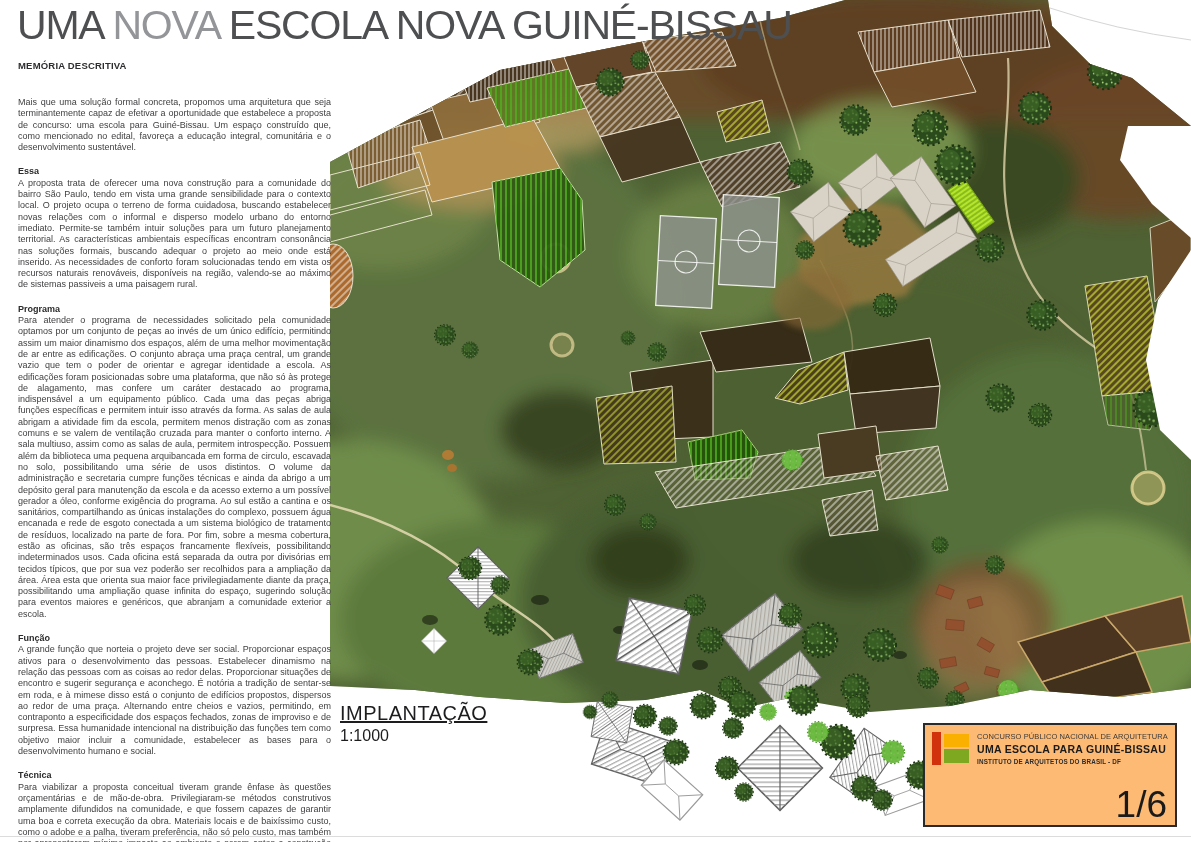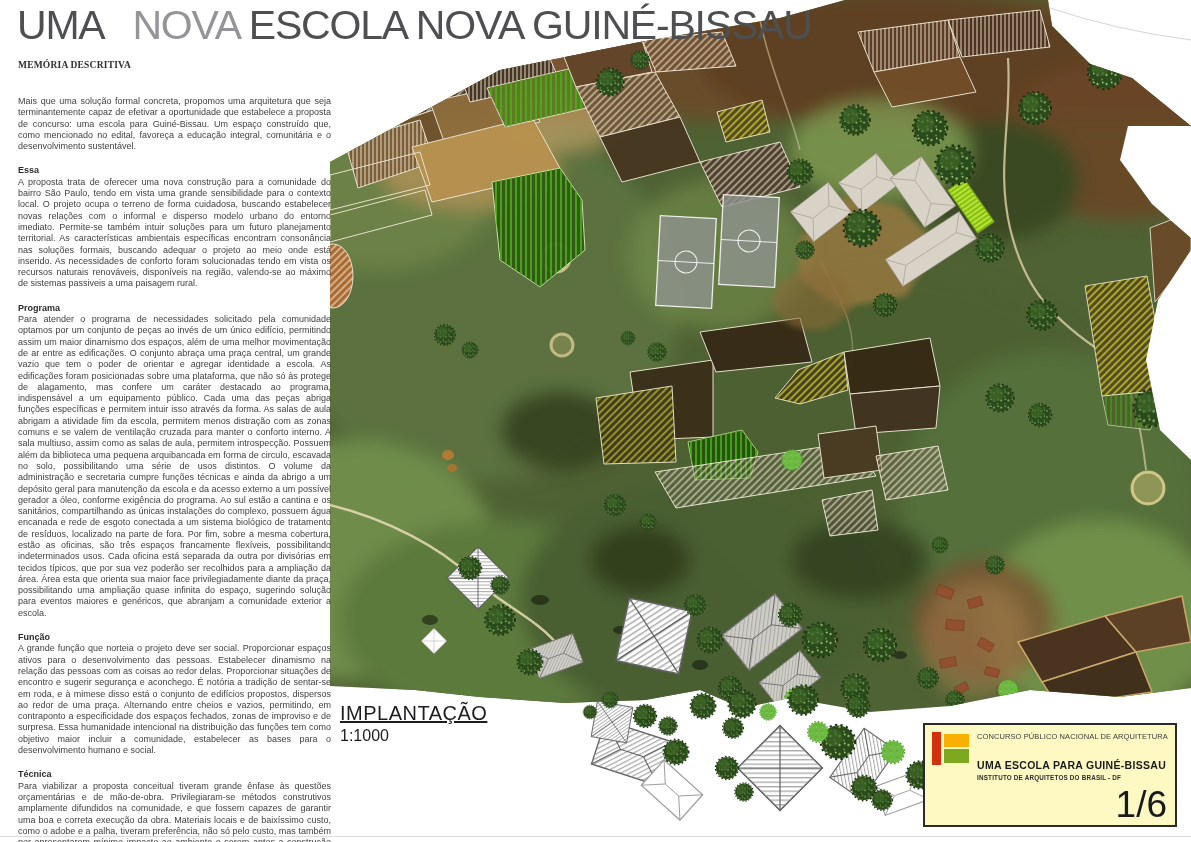--- a/index.html
+++ b/index.html
@@ -1,37 +1,37 @@
 <!DOCTYPE html>
 <html><head>
 <meta charset="utf-8">
 <style>
   html,body{margin:0;padding:0;background:#f2f2f2;}
   .page{position:relative;width:1191px;height:842px;background:#fff;overflow:hidden;
         font-family:"Liberation Sans",sans-serif;}
   .map-svg{position:absolute;left:0;top:0;width:1191px;height:842px;}
   .board-title{position:absolute;left:17px;top:2px;margin:0;font-size:41px;font-weight:400;
         letter-spacing:-1.2px;color:#4e4f51;white-space:nowrap;z-index:3;}
-  .board-title .t-light{color:#939598;margin-left:20px;}
+  .board-title .t-light{color:#939598;}
   .col{position:absolute;left:18px;top:60px;width:313px;z-index:3;color:#414143;}
-  .memo-head{font-size:9.5px;font-weight:bold;color:#2e2e30;letter-spacing:.2px;margin:0 0 26px 0;font-family:Liberation Serif, serif;}
+  .memo-head{font-size:9.5px;font-weight:bold;color:#2e2e30;letter-spacing:.2px;margin:0 0 26px 0;}
   .col p{font-size:9px;line-height:11.3px;text-align:justify;margin:0;}
   .sec-head{font-size:9px;font-weight:bold;color:#2b2b2d;margin:13px 0 0 0;line-height:11.3px;}
   .map-label{position:absolute;left:340px;top:702px;z-index:3;color:#1d1d1f;}
   .map-label .lbl{font-size:20px;letter-spacing:.5px;text-decoration:underline;}
   .map-label .scl{font-size:16px;margin-top:2px;}
-  .titleblock{position:absolute;left:923px;top:723px;width:254px;height:104px;background:#fef9c3;
+  .titleblock{position:absolute;left:923px;top:723px;width:254px;height:104px;background:#fdba74;
         border:2px solid #2a2a2a;box-sizing:border-box;z-index:3;}
   .tb-logo{position:absolute;left:7px;top:7px;width:40px;height:33px;}
   .tb-red{position:absolute;left:0;top:0;width:9px;height:33px;}
   .tb-yellow{position:absolute;left:12px;top:2px;width:25px;height:13px;}
   .tb-green{position:absolute;left:12px;top:17px;width:25px;height:14px;}
   .tb-text{position:absolute;left:52px;top:7px;width:195px;}
   .tb-l1{font-size:7.5px;color:#3a3a3c;letter-spacing:.1px;white-space:nowrap;}
-  .tb-l2{font-size:10.5px;font-weight:bold;color:#1a1a1a;letter-spacing:.3px;margin-top:18px;white-space:nowrap;}
+  .tb-l2{font-size:10.5px;font-weight:bold;color:#1a1a1a;letter-spacing:.3px;margin-top:2px;white-space:nowrap;}
   .tb-l3{font-size:6.3px;font-weight:bold;color:#2c2c2e;letter-spacing:.2px;margin-top:3px;white-space:nowrap;}
   .tb-page{position:absolute;right:8px;bottom:2px;font-size:37px;font-weight:400;color:#1a1a1a;line-height:1;}
   .bottom-line{position:absolute;left:0;top:836px;width:1191px;height:1px;background:#dcdcdc;z-index:2;}
 </style>
 </head>
 <body>
 
 <div class="page">
 
   <svg class="map-svg" viewBox="0 0 1191 842" xmlns="http://www.w3.org/2000/svg">

